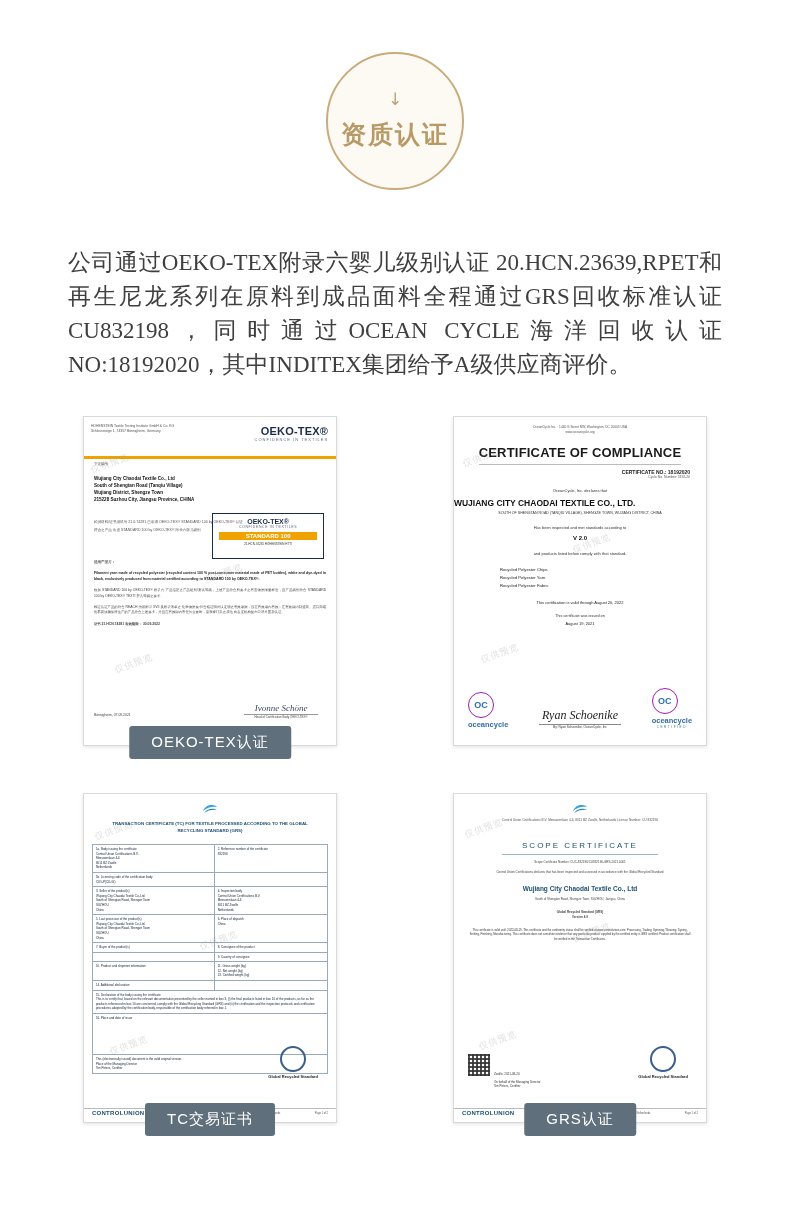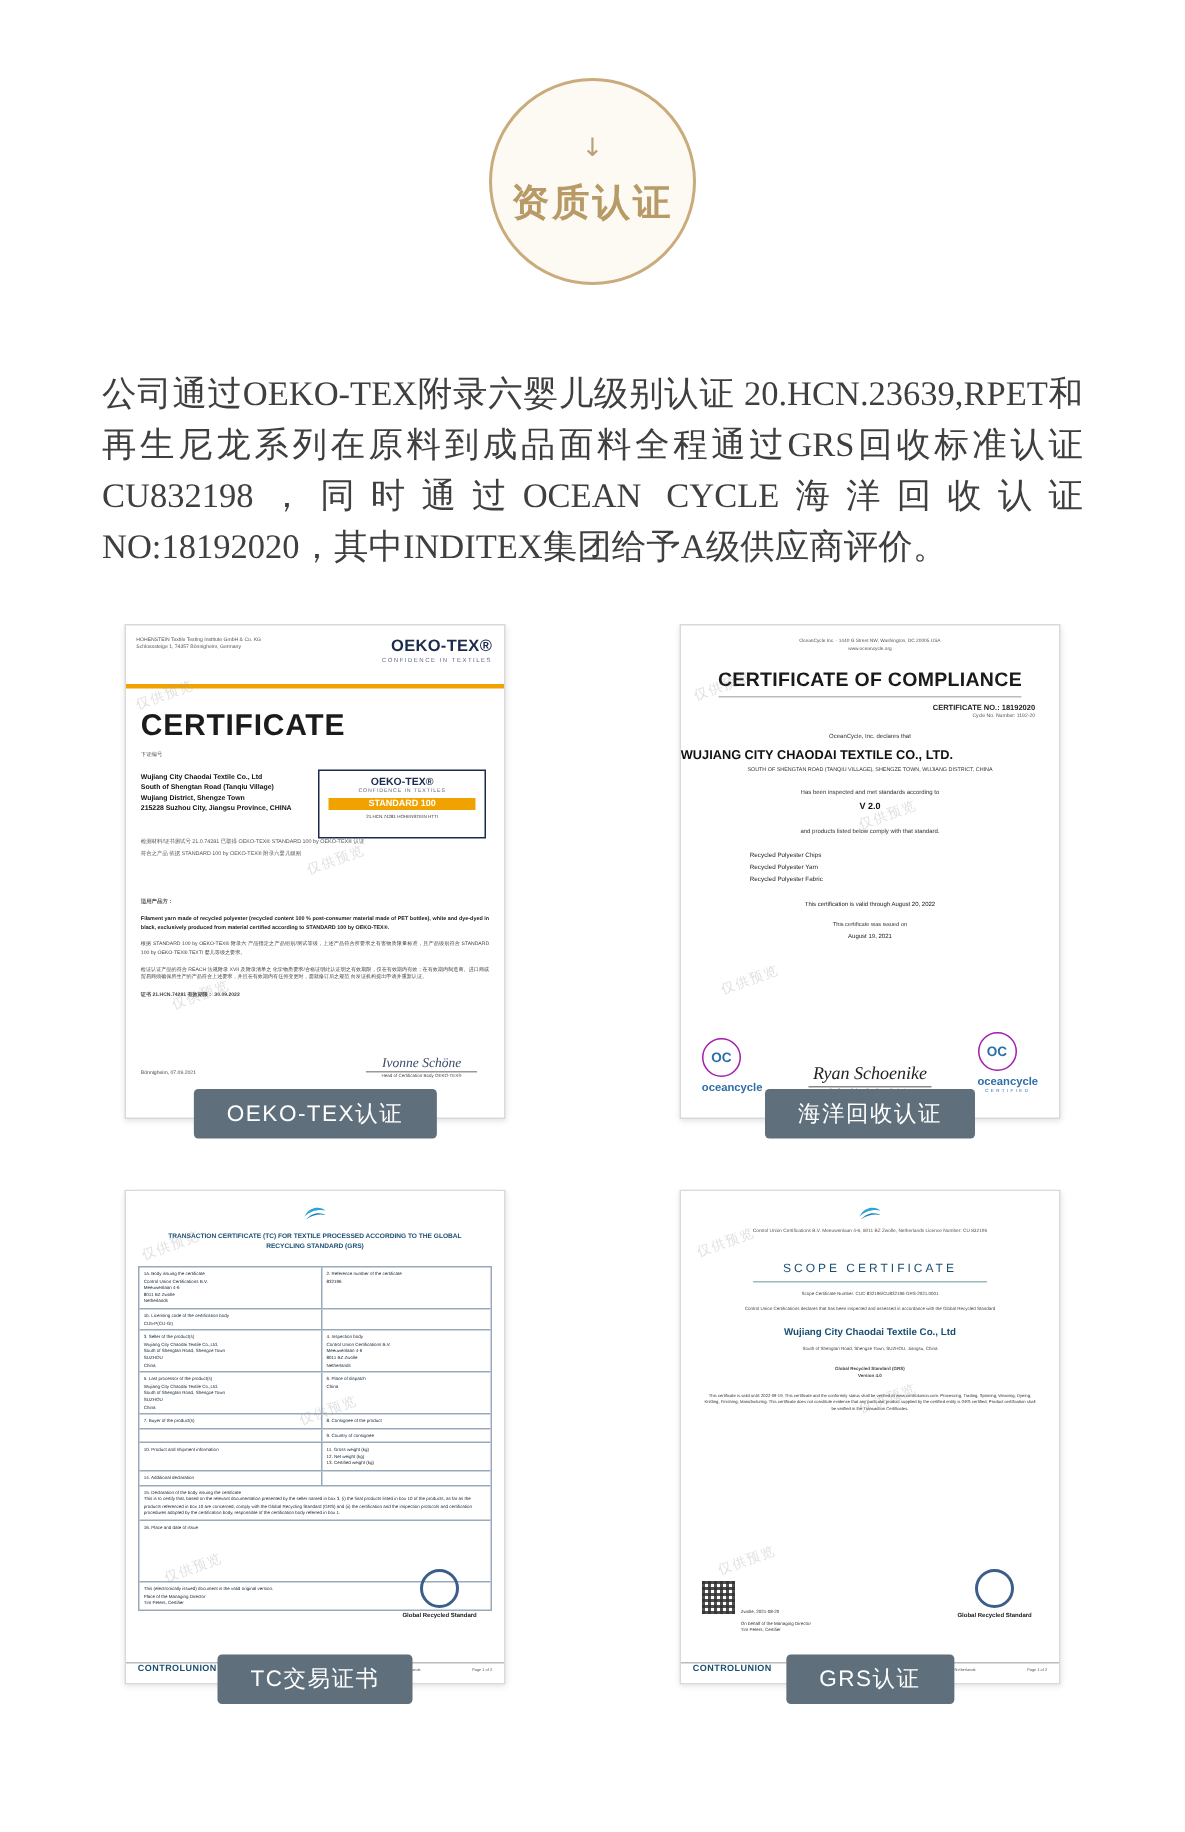--- a/index.html
+++ b/index.html
@@ -256,21 +256,20 @@
 
         <div class="oeko-top">
           <div class="oeko-left-txt">HOHENSTEIN Textile Testing Institute GmbH &amp; Co. KG
 Schlosssteige 1, 74357 Bönnigheim, Germany</div>
           <div class="oeko-logo">
             <div class="big">OEKO-TEX®</div>
             <div class="sub">CONFIDENCE IN TEXTILES</div>
           </div>
         </div>
 
-        <div class="cert-big-title">CERTIFICATE</div>
         <div class="tiny-line">下证编号</div>
 
         <div class="ttl-block" style="white-space:pre-line;">Wujiang City Chaodai Textile Co., Ltd
 South of Shengtan Road (Tanqiu Village)
 Wujiang District, Shengze Town
 215228 Suzhou City, Jiangsu Province, CHINA</div>
 
         <div class="seal">
           <div class="s1">OEKO-TEX®</div>
           <div class="s2">CONFIDENCE IN TEXTILES</div>
@@ -341,21 +340,20 @@
             <div class="oc-circle">OC</div>
             <div class="oc-brand">oceancycle<small>CERTIFIED</small></div>
           </div>
         </div>
 
         <span class="wm" style="left:8px;top:34px;">仅供预览</span>
         <span class="wm" style="left:118px;top:120px;">仅供预览</span>
         <span class="wm" style="left:26px;top:230px;">仅供预览</span>
       </div>
     </div>
-    <div class="cert-caption">海洋回收认证</div>
   </div>
 
   <div class="cert-cell">
     <div class="cert-frame">
       <div class="cert-paper">
 
         <svg class="cu-logo-top" viewBox="0 0 36 28">
           <path d="M4 18 C10 4, 26 4, 32 10 C24 8, 12 10, 4 18 Z" fill="#2aa3d6"></path>
           <path d="M6 22 C14 12, 26 12, 32 16 C24 14, 14 16, 6 22 Z" fill="#1b7fb5"></path>
         </svg>

